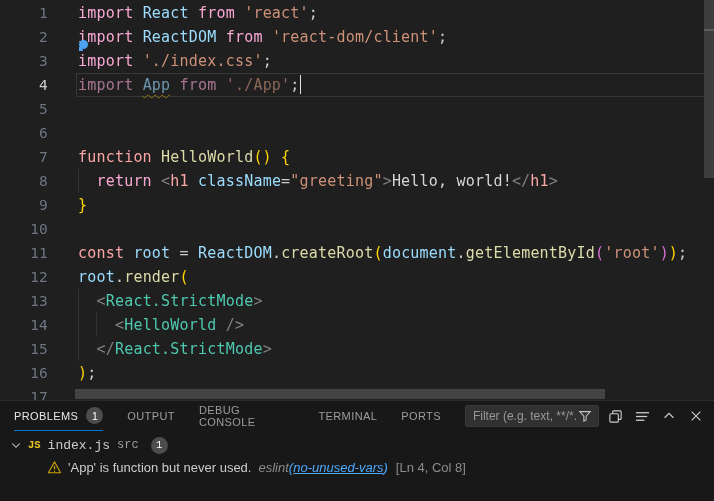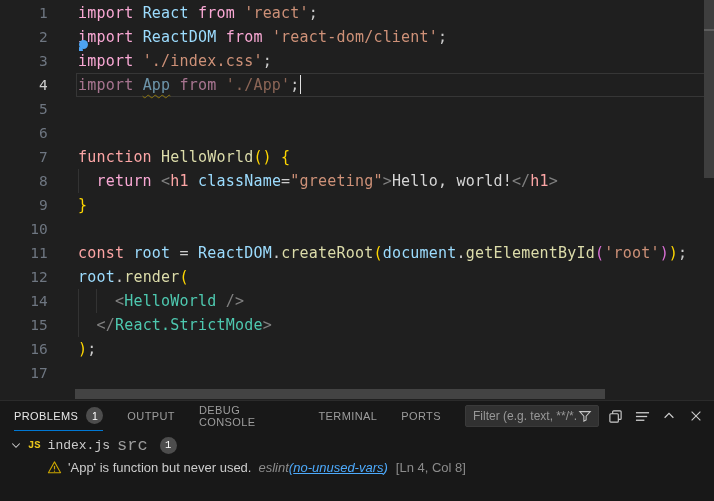--- a/index.html
+++ b/index.html
@@ -45,21 +45,21 @@
 
   
   .hscrollbar { position:absolute; left:75px; top:389px; width:530px; height:10px;
                 background:#434343; }
   .vscrollbar { position:absolute; right:0; top:0; width:10px; height:178px; background:#3e3e3e; }
   .overview-mark { position:absolute; right:0; top:29px; width:10px; height:2px; background:#5d5d5d; }
 
   
   .panel { position:absolute; left:0; top:400px; width:714px; height:101px;
            background:#181818; border-top:1px solid #2b2b2b; color:#cccccc; }
-  .panel-header { display:flex; align-items:center; height:30px; padding:0 8px 0 14px; }
+  .panel-header { display:flex; align-items:center; height:30px; padding:0 8px 0 14px;justify-content:flex-end; }
   .tab { display:flex; align-items:center; gap:8px; height:30px; margin-right:24px;
          font-size:11px; letter-spacing:.4px; color:#9d9d9d; cursor:pointer;
          border-bottom:1px solid transparent; }
   .tab.active { color:#e7e7e7; border-bottom-color:#0078d4; }
   .count-badge { display:inline-flex; align-items:center; justify-content:center;
                  min-width:17px; height:17px; padding:0 4px; border-radius:50%;
                  background:#4d4d4d; color:#ffffff; font-size:10.5px; letter-spacing:0; }
   .filter-box { display:flex; align-items:center; margin-left:auto; width:134px; height:22px;
                 background:#313131; border:1px solid #3a3a3a; border-radius:2px; padding:0 4px 0 7px; }
   .filter-box input { flex:1; min-width:0; background:transparent; border:none; outline:none;
@@ -69,21 +69,21 @@
               margin-left:6px; border-radius:4px; cursor:pointer; color:#cccccc; }
   .hdr-icon svg { display:block; }
 
   
   .tree { padding-top:3px; font-size:13px; }
   .tree-row { display:flex; align-items:center; height:22px; cursor:pointer; }
   .file-row { padding-left:10px;font-family:Liberation Mono, monospace; }
   .file-row .twisty { width:18px; color:#cccccc; display:flex; align-items:center; }
   .js-badge { color:#e8c51c; font-weight:bold; font-size:10.5px; margin-right:7px; }
   .file-name { color:#cccccc; }
-  .file-dir { color:#9d9d9d; font-size:17px; margin-left:7px; }
+  .file-dir { color:#9d9d9d; font-size:12px; margin-left:7px; }
   .file-row .count-badge { margin-left:12px; }
   .problem-row { padding-left:47px; }
   .warn-icon { display:flex; align-items:center; margin-right:6px; }
   .msg { color:#cccccc; }
   .src { color:#8c8c8c; margin-left:7px;font-style:italic; }
   .rule-link { color:#4daafc; }
   .rule-link u { text-decoration:underline; }
   .loc { color:#8c8c8c; margin-left:8px; }
 </style>
 </head>
@@ -98,20 +98,21 @@
         <div class="line"><span class="gutter">3</span><span class="code-content"><span class="kw">import </span><span class="str">'./index.css'</span><span class="pln">;</span></span></div>
         <div class="line current"><div class="hl-box"></div><span class="gutter">4</span><span class="code-content"><span class="kw dim">import </span><span class="var dim sq">App</span><span class="kw dim"> from </span><span class="str dim">'./App'</span><span class="pln">;</span><span class="cursor"></span></span></div>
         <div class="line"><span class="gutter">5</span></div>
         <div class="line"><span class="gutter">6</span><span class="code-content"></span></div>
         <div class="line"><span class="gutter">7</span><span class="code-content"><span class="kwb">function </span><span class="fn">HelloWorld</span><span class="b1">()</span><span class="pln"> </span><span class="b1">{</span></span></div>
         <div class="line"><span class="gutter">8</span><div class="indent-guide" style="left: 78px;"></div><span class="code-content"><span class="pln">  </span><span class="kw">return </span><span class="ang">&lt;</span><span class="kwb">h1</span><span class="pln"> </span><span class="var">className</span><span class="pln">=</span><span class="str">"greeting"</span><span class="ang">&gt;</span><span class="txt">Hello, world!</span><span class="ang">&lt;/</span><span class="kwb">h1</span><span class="ang">&gt;</span></span></div>
         <div class="line"><span class="gutter">9</span><span class="code-content"><span class="b1">}</span></span></div>
         <div class="line"><span class="gutter">10</span><span class="code-content"></span></div>
         <div class="line"><span class="gutter">11</span><span class="code-content"><span class="kwb">const </span><span class="var">root</span><span class="pln"> = </span><span class="var">ReactDOM</span><span class="pln">.</span><span class="fn">createRoot</span><span class="b1">(</span><span class="var">document</span><span class="pln">.</span><span class="fn">getElementById</span><span class="b2">(</span><span class="str">'root'</span><span class="b2">)</span><span class="b1">)</span><span class="pln">;</span></span></div>
         <div class="line"><span class="gutter">12</span><span class="code-content"><span class="var">root</span><span class="pln">.</span><span class="fn">render</span><span class="b1">(</span></span></div>
+        <div class="line"><span class="gutter">13</span><div class="indent-guide" style="left: 78px;"></div><span class="code-content"><span class="pln">  </span><span class="ang">&lt;</span><span class="tag">React.StrictMode</span><span class="ang">&gt;</span></span></div>
         <div class="line"><span class="gutter">14</span><div class="indent-guide" style="left: 78px;"></div><div class="indent-guide" style="left: 96.46px;"></div><span class="code-content"><span class="pln">    </span><span class="ang">&lt;</span><span class="tag">HelloWorld</span><span class="ang"> /&gt;</span></span></div>
         <div class="line"><span class="gutter">15</span><div class="indent-guide" style="left: 78px;"></div><span class="code-content"><span class="pln">  </span><span class="ang">&lt;/</span><span class="tag">React.StrictMode</span><span class="ang">&gt;</span></span></div>
         <div class="line"><span class="gutter">16</span><span class="code-content"><span class="b1">)</span><span class="pln">;</span></span></div>
         <div class="line"><span class="gutter">17</span><span class="code-content"></span></div>
       </div>
     <div class="blue-dot"></div>
     <div class="hscrollbar"></div>
     <div class="vscrollbar"></div>
     <div class="overview-mark"></div>
   </div>

